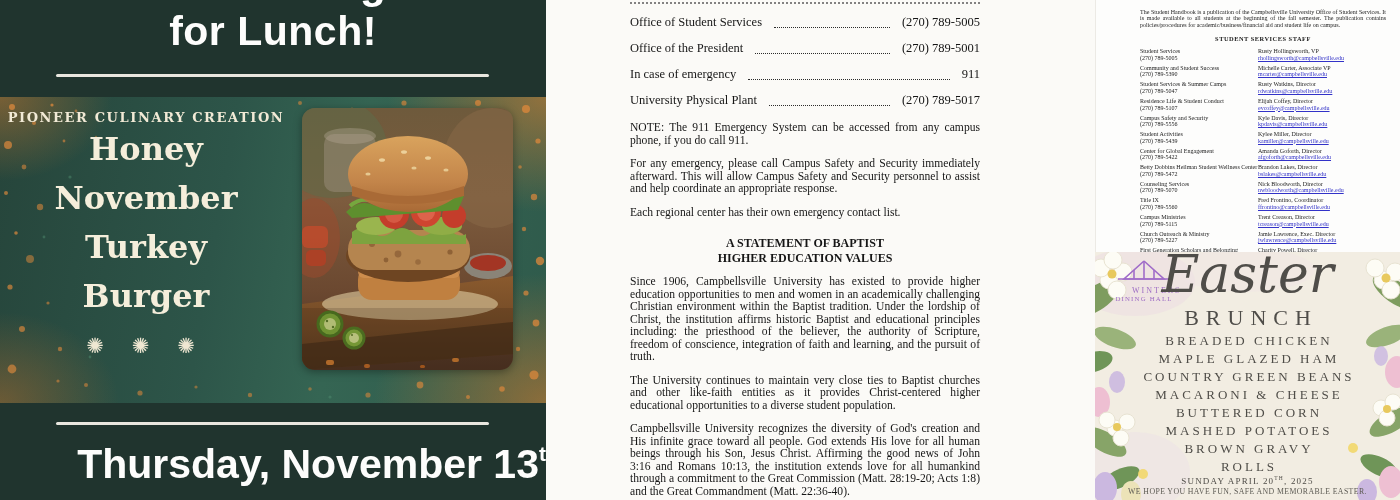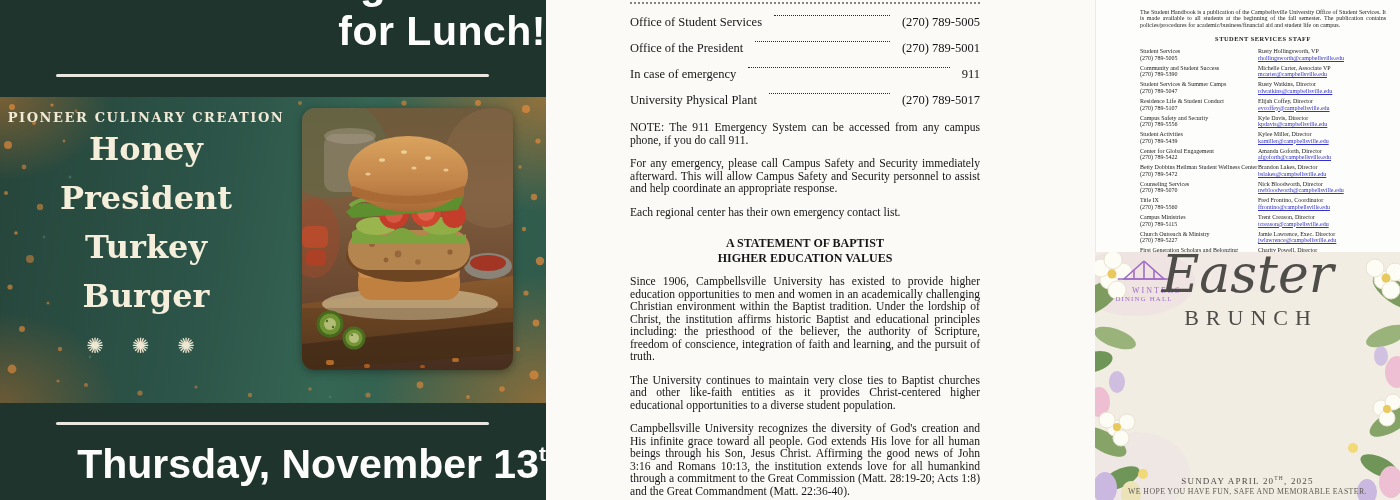--- a/index.html
+++ b/index.html
@@ -3,21 +3,21 @@
 <meta charset="utf-8">
 <style>
   html,body{margin:0;padding:0;background:#ffffff;}
   body{width:1400px;height:500px;overflow:hidden;font-family:"Liberation Sans",sans-serif;}
   .canvas{position:relative;width:1400px;height:500px;background:#fff;}
 
   
   .left-panel{position:absolute;left:0;top:0;width:546px;height:500px;background:#20342e;overflow:hidden;}
   .gfrag{position:absolute;left:352px;top:0;width:46px;height:9px;overflow:hidden;pointer-events:none;}
   .gfrag span{position:absolute;top:-40px;left:8px;font:bold 42px "Liberation Sans",sans-serif;color:#fff;}
-  .lunch-heading{position:absolute;top:8px;left:0;width:546px;text-align:right;color:#fdfdfc;
+  .lunch-heading{position:absolute;top:8px;left:0;width:546px;text-align:center;color:#fdfdfc;
     font-weight:bold;font-size:41px;letter-spacing:.5px;}
   .divider{position:absolute;left:56px;width:433px;height:3px;background:#e9e7df;border-radius:2px;}
   .divider.top{top:74px;} .divider.bot{top:422px;}
   .promo-card{position:absolute;left:0;top:97px;width:546px;height:306px;overflow:hidden;
     background:
       radial-gradient(160px 120px at 0% 0%,rgba(201,122,48,.50),rgba(201,122,48,0) 70%),
       radial-gradient(220px 160px at 100% 0%,rgba(205,126,52,.62),rgba(205,126,52,0) 72%),
       radial-gradient(240px 180px at 100% 100%,rgba(201,122,48,.60),rgba(201,122,48,0) 72%),
       radial-gradient(170px 130px at 0% 100%,rgba(190,112,44,.45),rgba(190,112,44,0) 70%),
       linear-gradient(100deg,#26453b 0%,#2d5549 40%,#356553 62%,#2f5a4b 100%);}
@@ -31,21 +31,21 @@
   .photo{position:absolute;left:302px;top:11px;width:211px;height:262px;border-radius:13px;overflow:hidden;
     box-shadow:0 2px 8px rgba(0,0,0,.35);}
   .date-heading{position:absolute;top:441px;left:0;width:546px;text-align:center;color:#fdfdfc;
     font-weight:bold;font-size:41px;padding-left:45px;}
   .date-heading sup{font-size:21px;vertical-align:top;position:relative;top:1px;}
 
   
   .mid-doc{position:absolute;left:546px;top:0;width:549px;height:500px;background:#fbfaf7;
     color:#161616;font-family:"Liberation Serif",serif;box-sizing:border-box;padding:0 115px 0 84px;}
   .cut-dots{height:0;border-bottom:2px dotted #5b5b5b;margin-top:2px;opacity:.75;}
-  .phone-row{display:flex;align-items:flex-start;font-size:12.5px;margin-top:11px;white-space:nowrap;gap:9px;}
+  .phone-row{display:flex;align-items:flex-end;font-size:12.5px;margin-top:11px;white-space:nowrap;gap:9px;}
   .phone-row .leader{flex:1;border-bottom:1.6px dotted #2b2b2b;margin:0 3px 2px 3px;min-width:20px;}
   .doc-para{font-size:11.6px;line-height:12.5px;text-align:justify;margin:11px 0 0 0;}
   .doc-heading{text-align:center;font-weight:bold;font-size:12px;line-height:14.5px;margin-top:17px;}
 
   
   .right-doc{position:absolute;left:1095px;top:0;width:305px;height:252px;background:#fdfdfc;
     box-sizing:border-box;padding:3px 14px 0 44px;font-family:"Liberation Serif",serif;color:#1c1c1c;
     border-left:1px solid #eceae5;overflow:hidden;}
   .rd-intro{font-size:6px;line-height:6.4px;text-align:justify;}
   .rd-heading{text-align:center;font-weight:bold;font-size:6.4px;letter-spacing:.5px;margin-top:7px;}
@@ -139,21 +139,21 @@
             <circle cx="500" cy="120" r="1.8"></circle>
             <circle cx="470" cy="40" r="1.4"></circle>
             <circle cx="330" cy="300" r="1.6"></circle>
             <circle cx="90" cy="260" r="1.4"></circle>
         </g>
       </svg>
 
       <div class="eyebrow">PIONEER CULINARY CREATION</div>
       <div class="promo-title">
         <div>Honey</div>
-        <div>President</div>
+        <div>November</div>
         <div>Turkey</div>
         <div>Burger</div>
       </div>
       <div class="bursts">✺ ✺ ✺</div>
 
       <div class="photo">
         <svg viewBox="0 0 211 262" width="211" height="262" aria-hidden="true">
           <defs>
             <linearGradient id="bgv" x1="0" y1="0" x2="0" y2="1">
               <stop offset="0" stop-color="#6e5a3c"></stop>
@@ -487,17 +487,27 @@
             <line x1="38" y1="11" x2="38" y2="20"></line>
           <line x1="2" y1="20" x2="54" y2="20"></line>
         </g>
       </svg>
       <div class="l1">WINTERS</div>
       <div class="l2">DINING HALL</div>
     </div>
 
     <div class="easter-title">Easter</div>
     <div class="brunch">BRUNCH</div>
+    <div class="emenu">
+      <div>BREADED CHICKEN</div>
+      <div>MAPLE GLAZED HAM</div>
+      <div>COUNTRY GREEN BEANS</div>
+      <div>MACARONI &amp; CHEESE</div>
+      <div>BUTTERED CORN</div>
+      <div>MASHED POTATOES</div>
+      <div>BROWN GRAVY</div>
+      <div>ROLLS</div>
+    </div>
     <div class="edate"><span>SUNDAY APRIL 20</span><sup>TH</sup><span>, 2025</span></div>
     <div class="efooter">WE HOPE YOU HAVE FUN, SAFE AND MEMORABLE EASTER.</div>
   </section>
 
 </div>
 
 </body></html>

